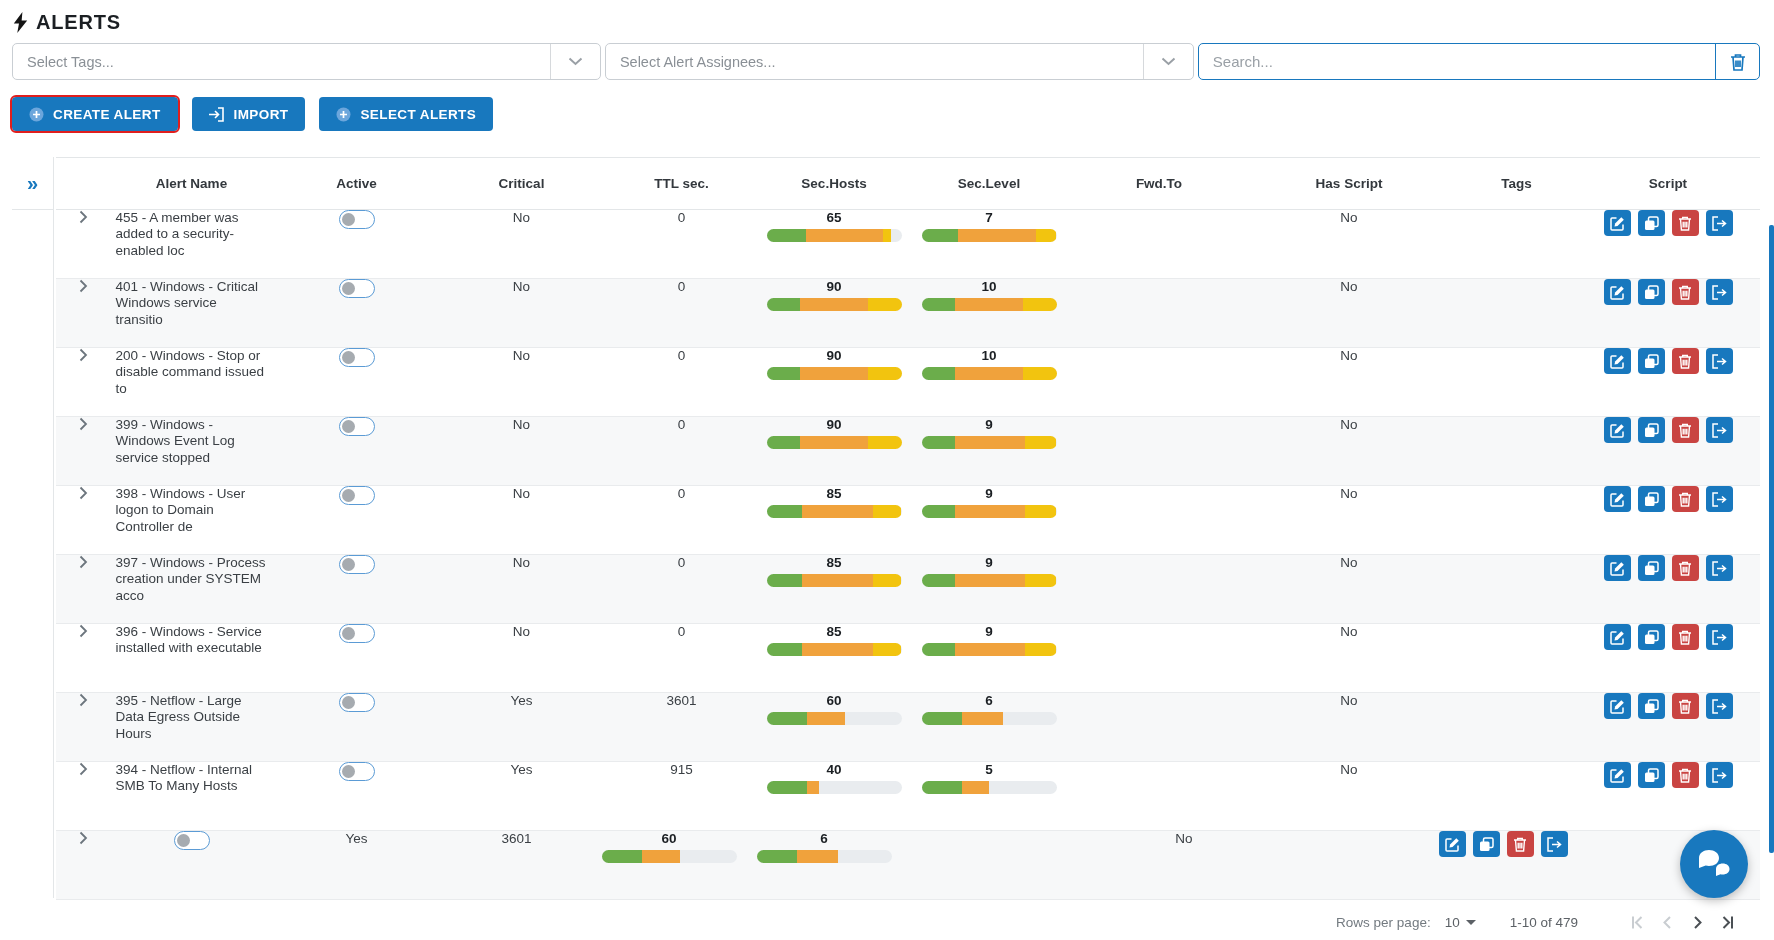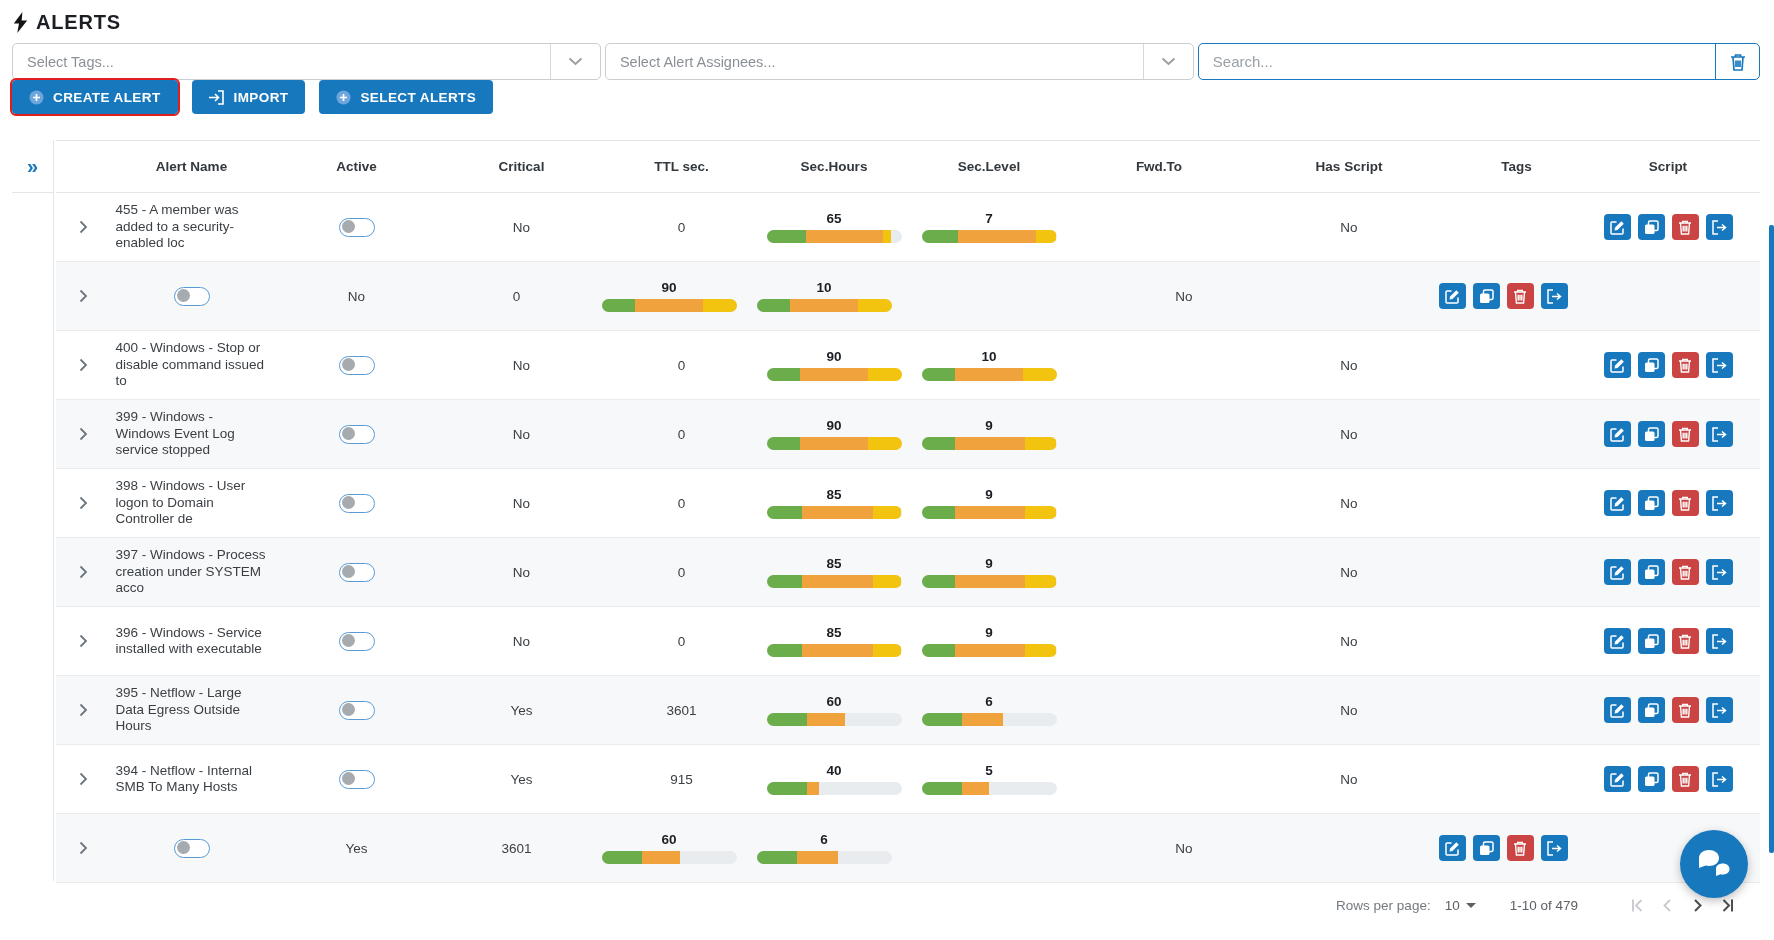--- a/index.html
+++ b/index.html
@@ -6,21 +6,21 @@
   html,body { width:1774px; height:940px; background:#fff; overflow:hidden;
     font-family:"Liberation Sans", sans-serif; color:#3a3f44; }
   .page { position:relative; width:1774px; height:940px; padding:8px 14px 0 12px; }
 
   
   .title-bar { display:flex; align-items:center; gap:7px; height:28px; margin-bottom:7px; }
   .title-bar .bolt { width:17px; height:21px; }
   .title-text { font-size:20px; font-weight:700; letter-spacing:0.8px; color:#1b1f23; }
 
   
-  .filter-row { display:flex; gap:4px; height:37px; }
+  .filter-row { display:flex; gap:4px; height:37px; margin-bottom:17px; }
   .select-box { flex:1.1; display:flex; align-items:center; border:1px solid #c9ced3;
     border-radius:5px; background:#fff; overflow:hidden; }
   .select-box .ph { flex:1; padding:0 14px; font-size:14.5px; color:#8a9096; }
   .select-box .caret-seg { width:50px; align-self:stretch; display:flex; align-items:center;
     justify-content:center; border-left:1px solid #d6d9dc; cursor:pointer; }
   .search-box { flex:1.05; display:flex; align-items:center; border:1.5px solid #1878be;
     border-radius:5px; overflow:hidden; background:#fff; }
   .search-box input { flex:1; border:none; outline:none; padding:0 14px; font-size:15px;
     color:#444; font-family:"Liberation Sans", sans-serif; }
   .search-box input::placeholder { color:#9aa0a6; }
@@ -38,21 +38,21 @@
   
   .content { display:flex; align-items:flex-start; }
   .side-panel { width:42px; margin-right:2px; border-right:1px solid #e3e6e8; height:741px; }
   .side-head { height:53px; display:flex; align-items:center; justify-content:center;
     border-bottom:1px solid #e3e6e8; }
   .chev2 { color:#1878be; font-size:20px; font-weight:700; cursor:pointer; line-height:1; }
 
   .table { flex:1; border-top:1px solid #e3e6e8; }
   .thead { display:flex; align-items:center; height:52px; border-bottom:1px solid #e3e6e8; }
   .thead .th { font-size:13.5px; font-weight:700; color:#33383d; text-align:center; }
-  .row { display:flex; align-items:center; height:69px; border-bottom:1px solid #e9ebed; }
+  .row { display:flex; align-items:flex-start; height:69px; border-bottom:1px solid #e9ebed; }
   .row:nth-child(even) { background:#f7f8f9; }
   .cell { display:flex; align-items:center; justify-content:center; font-size:13.5px; }
 
   .c-exp { width:53px; } .c-name { width:165px; } .c-active { width:165px; }
   .c-multi { width:165px; } .c-ttl { width:155px; } .c-score { width:150px; }
   .c-level { width:160px; } .c-fwd { width:180px; } .c-script { width:200px; }
   .c-tags { width:135px; } .c-act { width:168px; }
 
   .name-txt { width:152px; text-align:left; line-height:1.22; color:#3a3f44; }
   .exp-ic { cursor:pointer; display:flex; }
@@ -168,21 +168,21 @@
       </div>
     </div>
 
     <div class="table">
       <div class="thead" id="thead">
           <div class="th c-exp"></div>
           <div class="th c-name">Alert Name</div>
           <div class="th c-active">Active</div>
           <div class="th c-multi">Critical</div>
           <div class="th c-ttl">TTL sec.</div>
-          <div class="th c-score">Sec.Hours</div>
+          <div class="th c-score">Sec.Hosts</div>
           <div class="th c-level">Sec.Level</div>
           <div class="th c-fwd">Fwd.To</div>
           <div class="th c-script">Has Script</div>
           <div class="th c-tags">Tags</div>
           <div class="th c-act">Script</div>
         </div>
       <div id="tbody">
           <div class="row">
             <div class="cell c-exp">
               <span class="exp-ic">
@@ -261,20 +261,23 @@
             </div>
           </div>
           <div class="row">
             <div class="cell c-exp">
               <span class="exp-ic">
                 <svg width="14" height="14" viewBox="0 0 14 14">
                   <path d="M4.5 1.5 L10 7 L4.5 12.5" fill="none" stroke="#6c757d" stroke-width="1.8"></path>
                 </svg>
               </span>
             </div>
+            <div class="cell c-name">
+              <div class="name-txt">401 - Windows - Critical Windows service transitio</div>
+            </div>
             <div class="cell c-active">
               <div class="toggle">
                 <span class="knob"></span>
               </div>
             </div>
             <div class="cell c-multi">No</div>
             <div class="cell c-ttl">0</div>
             <div class="cell c-score">
               <div class="gauge">
                 <span class="val">90</span>
@@ -336,21 +339,21 @@
           </div>
           <div class="row">
             <div class="cell c-exp">
               <span class="exp-ic">
                 <svg width="14" height="14" viewBox="0 0 14 14">
                   <path d="M4.5 1.5 L10 7 L4.5 12.5" fill="none" stroke="#6c757d" stroke-width="1.8"></path>
                 </svg>
               </span>
             </div>
             <div class="cell c-name">
-              <div class="name-txt">400 - Windows - Stop or disable command issued to</div>
+              <div class="name-txt">200 - Windows - Stop or disable command issued to</div>
             </div>
             <div class="cell c-active">
               <div class="toggle">
                 <span class="knob"></span>
               </div>
             </div>
             <div class="cell c-multi">No</div>
             <div class="cell c-ttl">0</div>
             <div class="cell c-score">
               <div class="gauge">

